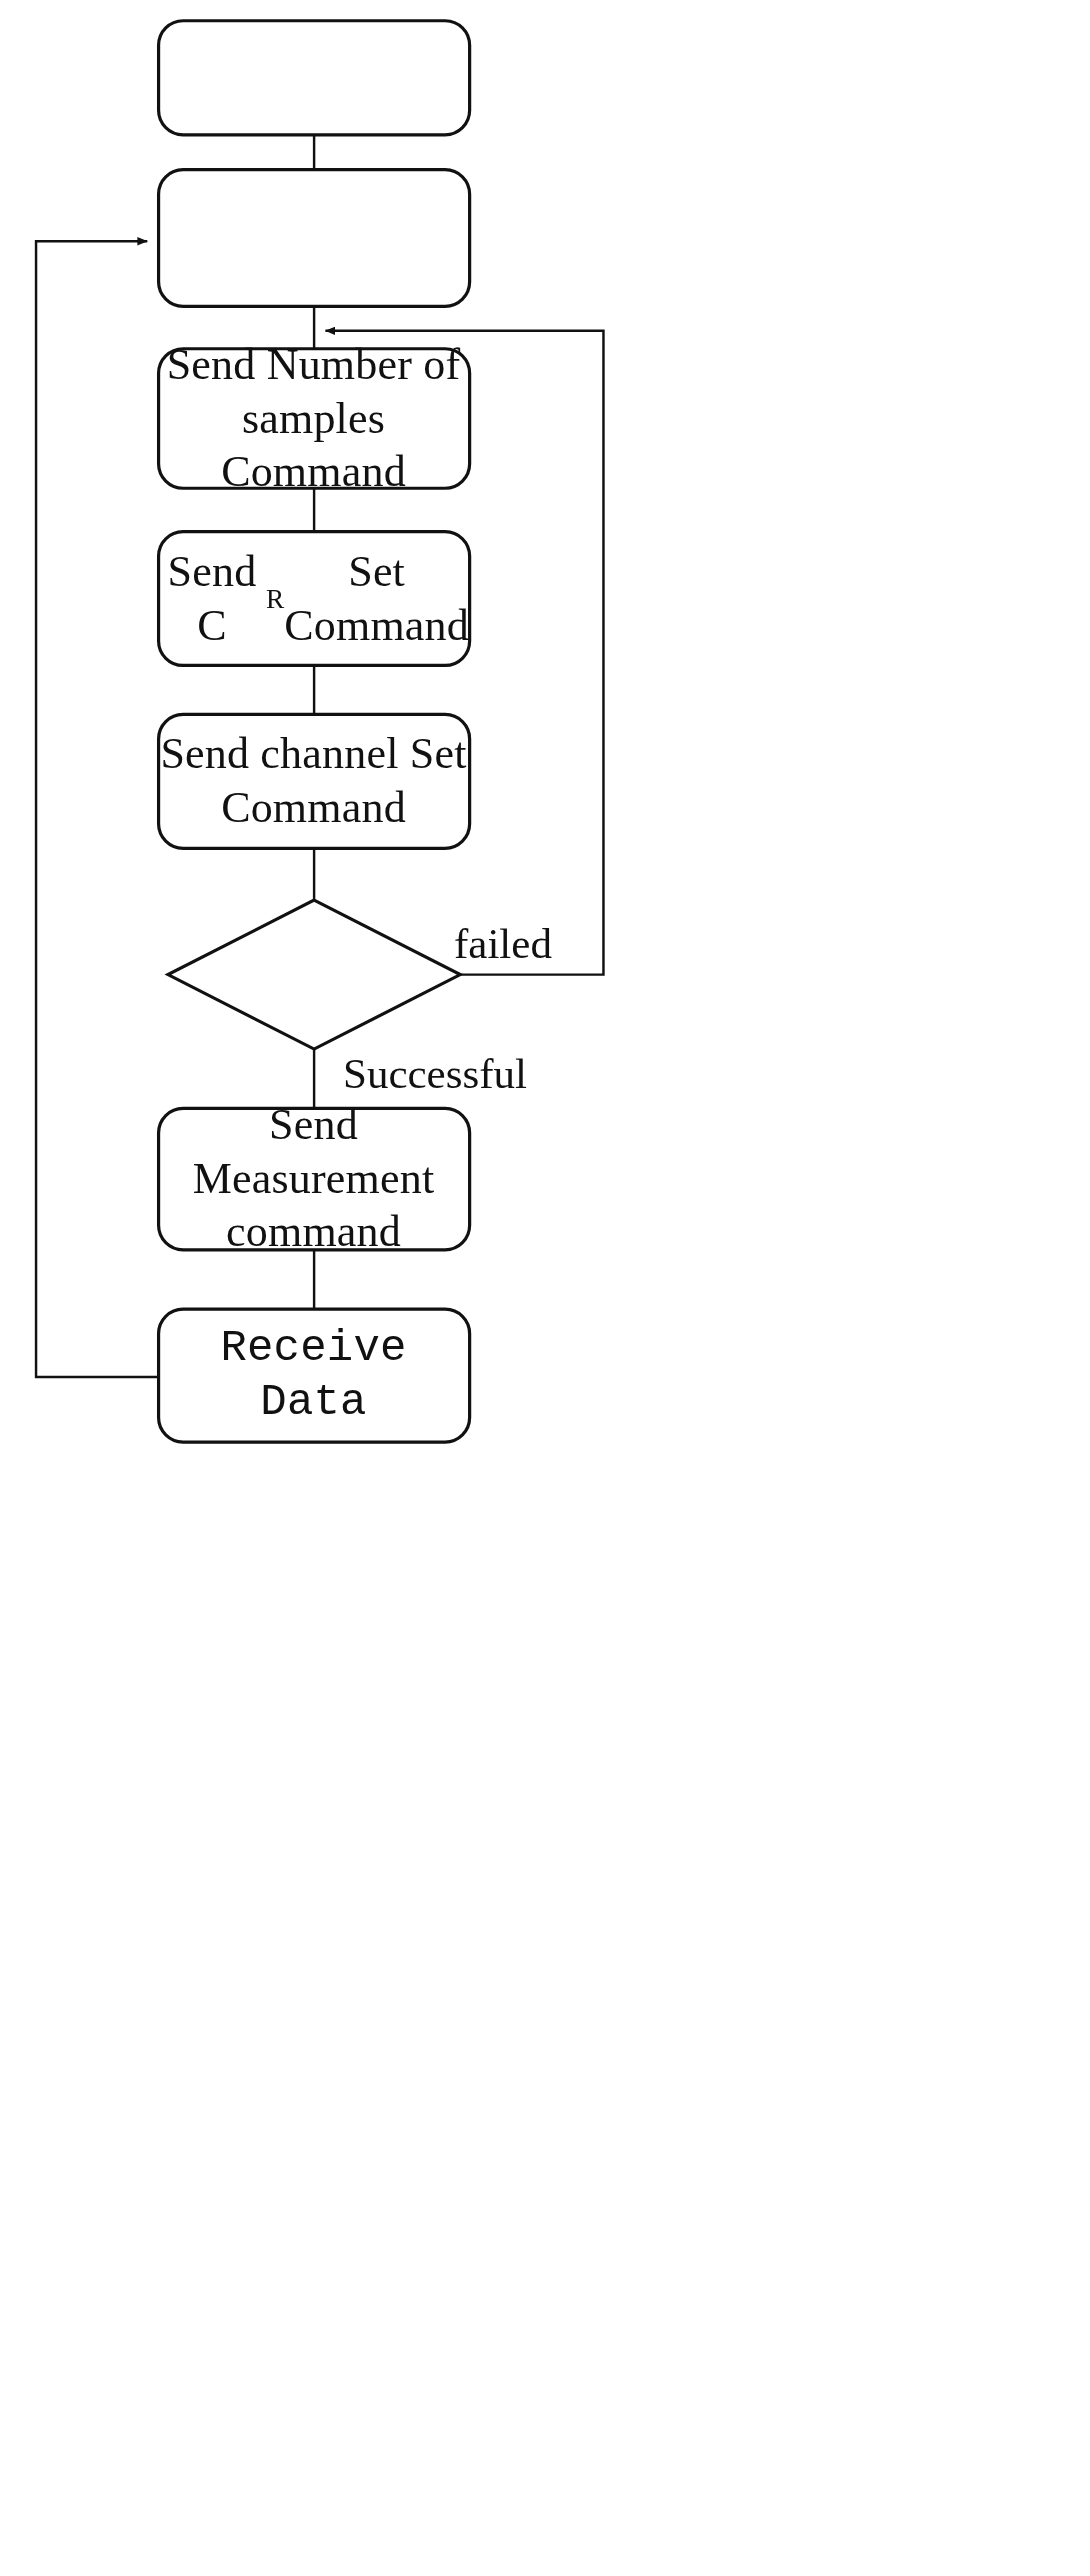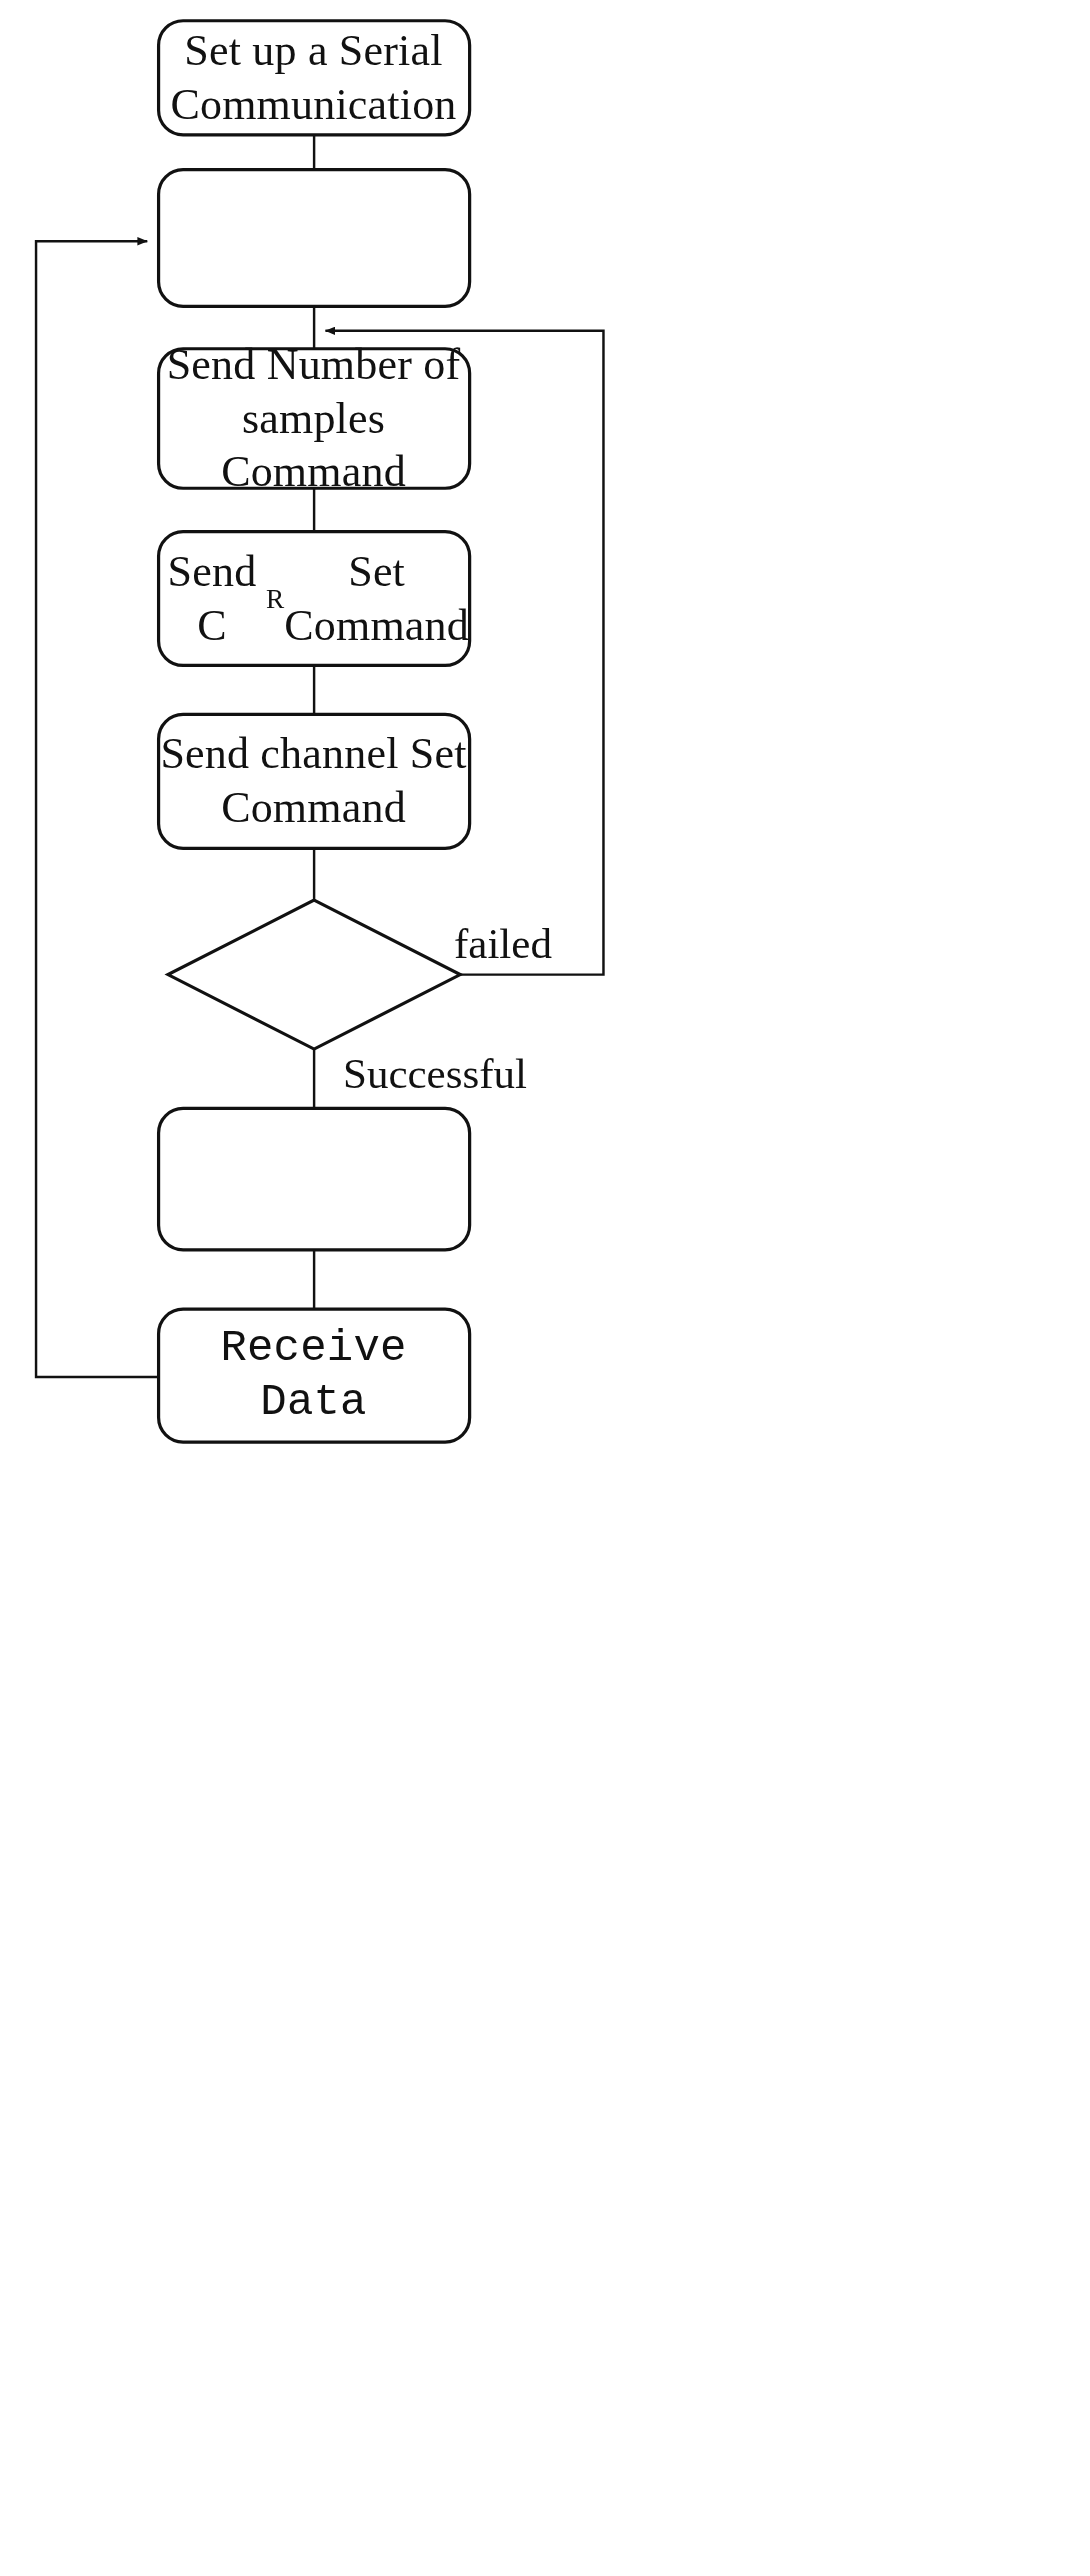--- a/index.html
+++ b/index.html
@@ -94,33 +94,34 @@
 
     <line x1="333" y1="1113" x2="333" y2="1176" stroke="#111111" stroke-width="2.6"></line>
 
     <line x1="333" y1="1326" x2="333" y2="1389" stroke="#111111" stroke-width="2.6"></line>
 
     <path d="M488,1034 L640,1034 L640,351 L345,351" fill="none" stroke="#111111" stroke-width="2.6" marker-end="url(#arrowhead)"></path>
 
     <path d="M168,1461 L38,1461 L38,256 L156,256" fill="none" stroke="#111111" stroke-width="2.6" marker-end="url(#arrowhead)"></path>
   </svg>
 
-  <div class="node-text" style="left:158px; top:21px; width:311px; height:114px;">Set up a Serial
-Communication</div>
 
 
   <div class="node-text" style="left:158px; top:349px; width:311px; height:139px;">Send Number of
 samples Command</div>
 
   <div class="node-text" style="left:158px; top:532px; width:311px; height:134px;">Send C<sub>R</sub> Set<br>Command</div>
 
   <div class="node-text" style="left:158px; top:714px; width:311px; height:134px;">Send channel Set
 Command</div>
 
 
+  <div class="node-text" style="left:158px; top:1108px; width:311px; height:141px;">Send
+Measurement
+command</div>
 
   <div class="node-text" style="left:158px; top:1309px; width:311px; height:133px;font-family:Liberation Mono, monospace;">Receive Data</div>
 
   <div class="edge-label" style="left:454px; top:919px;">failed</div>
 
   <div class="edge-label" style="left:343px; top:1049px;">Successful</div>
 
 </div>
 
 

